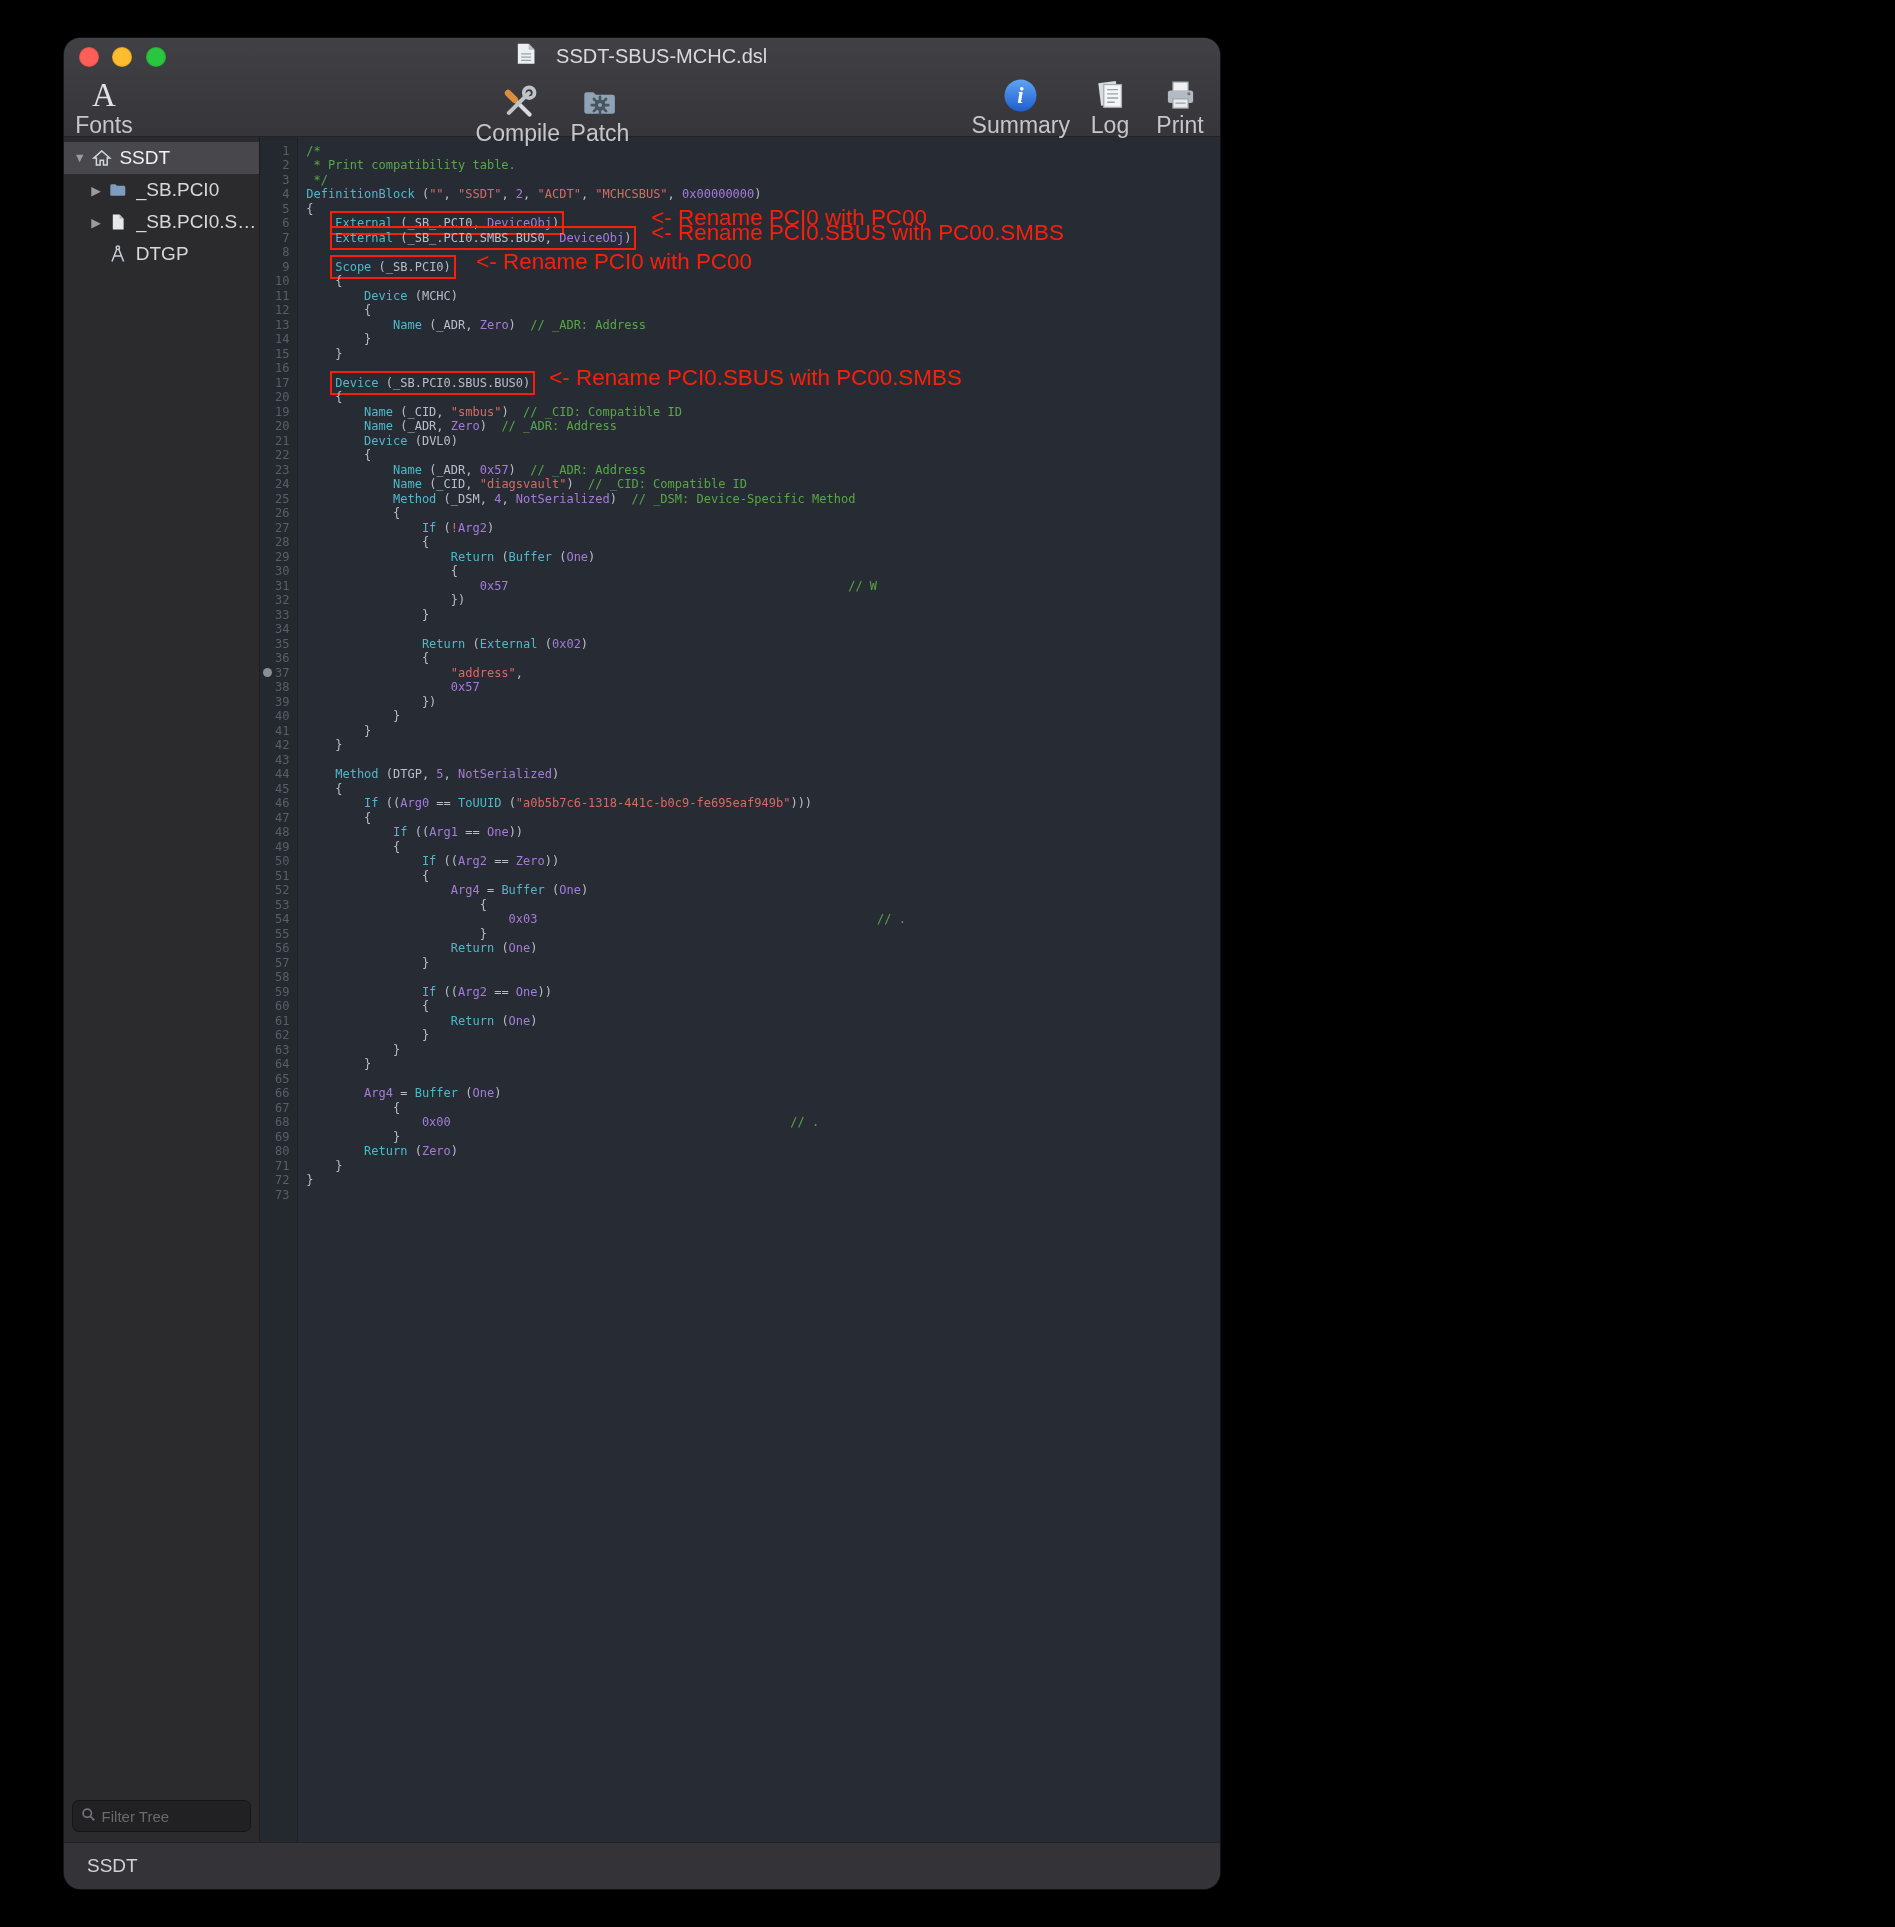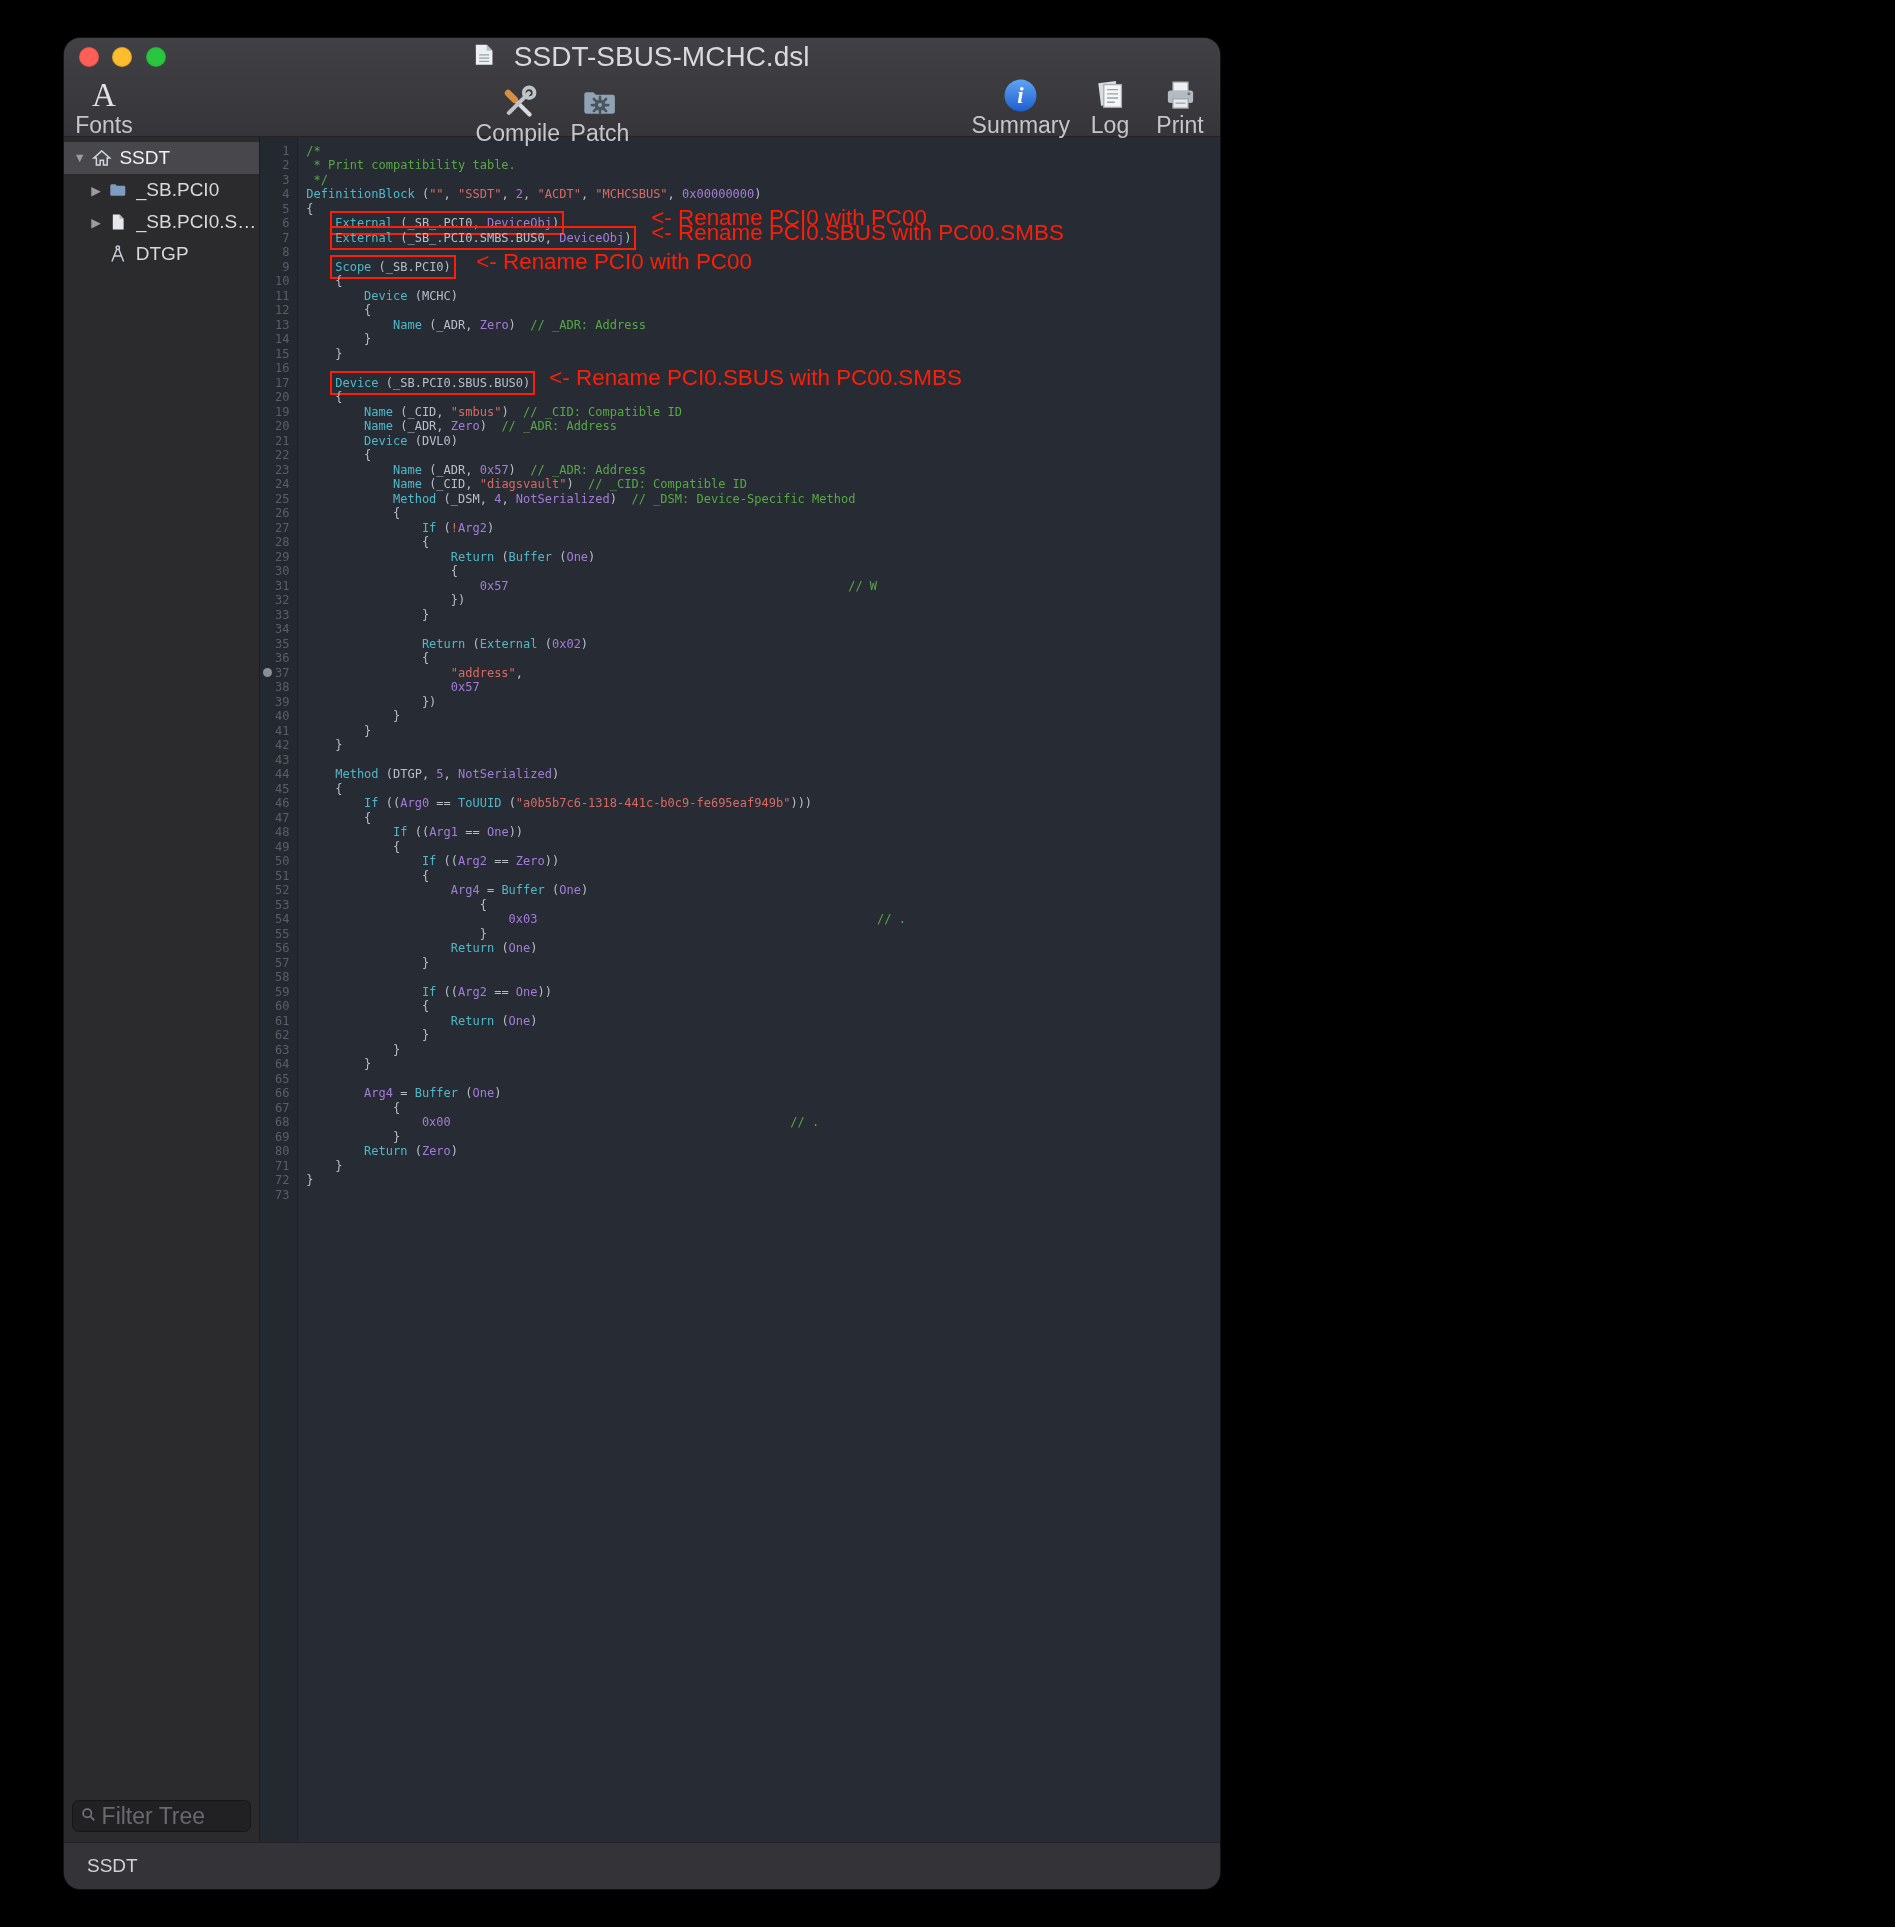--- a/index.html
+++ b/index.html
@@ -9,21 +9,21 @@
   .window{position:absolute;left:64px;top:38px;width:1156px;height:1851px;
     border-radius:16.6px;background:#2b2f37;overflow:hidden;
     box-shadow:0 0 0 0.8px #191919;display:flex;flex-direction:column}
   
   .header{height:99px;flex:none;background:linear-gradient(#414145,#36363a);
     border-bottom:1.7px solid #232327;position:relative}
   .titlebar{height:37px;position:relative;display:flex;align-items:center;justify-content:center}
   .lights{position:absolute;left:15px;top:0;height:37px;display:flex;align-items:center;gap:13.3px}
   .light{width:20px;height:20px;border-radius:50%;box-shadow:inset 0 0 1.7px rgba(0,0,0,.35)}
   .light.red{background:#ff5f57}.light.yellow{background:#febc2e}.light.green{background:#29c73f}
-  .title{display:flex;align-items:center;gap:21px;color:#dadade;font-size:28px}
+  .title{display:flex;align-items:center;gap:21px;color:#dadade;font-size:20px}
   .toolbar{height:61px;display:flex;align-items:flex-start;padding:0 10px}
   .tbgroup{display:flex;gap:10px}
   .tbgroup.center{margin:8px auto}
   .tbitem{min-width:60px;display:flex;flex-direction:column;align-items:center;gap:0.8px;cursor:default}
   .ticon{height:40px;display:flex;align-items:center;justify-content:center}
   .tlabel{font-size:23px;color:#c6c6ca;line-height:18.3px}
   .fonts-glyph{font-family:"Liberation Serif",serif;font-size:33px;color:#e3e3e6;line-height:37px}
   
   .main{flex:1;display:flex;min-height:0}
   .sidebar{width:196px;flex:none;background:#2b2b2e;border-right:1.7px solid #1d1d21;
@@ -31,21 +31,21 @@
   .tree-row{height:32px;display:flex;align-items:center;font-size:19px;color:#d8d8da;
     padding-left:6.6px;white-space:nowrap;overflow:hidden}
   .tree-row.indent-1{padding-left:23px}
   .tree-row.selected{background:#47474c;color:#f1f1f3}
   .disclosure{width:18.3px;font-size:12.5px;color:#9b9ba1;text-align:center;flex:none}
   .tree-icon{width:23px;height:21.6px;margin:0 5.8px 0 1.7px;flex:none;display:flex;align-items:center}
   .tree-label{overflow:hidden;text-overflow:ellipsis}
   .filter{position:absolute;left:8.3px;right:8.3px;bottom:10px;height:32px;background:#212124;
     border:0.8px solid #161619;border-radius:6.6px;display:flex;align-items:center;padding:0 7.5px;gap:5.8px}
   .filter input{flex:1;min-width:0;background:transparent;border:none;outline:none;
-    color:#eab308;font-size:23px;font-family:"Liberation Sans",sans-serif}
+    color:#eab308;font-size:15px;font-family:"Liberation Sans",sans-serif}
   .filter input::placeholder{color:#69696e}
   
   .editor{flex:1;background:#272b33;display:flex;overflow:hidden}
   .gutter{width:38px;flex:none;background:#24282f;border-right:1.7px solid #1e222a;
     padding-top:6.6px;text-align:right}
   .ln{font:12px/14.5px "DejaVu Sans Mono",monospace;color:#595f6a;padding-right:7.5px;position:relative}
   .ln.has-dot::before{content:"";position:absolute;left:3.3px;top:2.5px;width:9.1px;height:9.1px;
     border-radius:50%;background:#8a8e95}
   .codepane{flex:1;padding:6.6px 0 0 8.3px;overflow:hidden}
   .cl{font:12px/14.5px "DejaVu Sans Mono",monospace;white-space:pre;min-height:14.5px;

